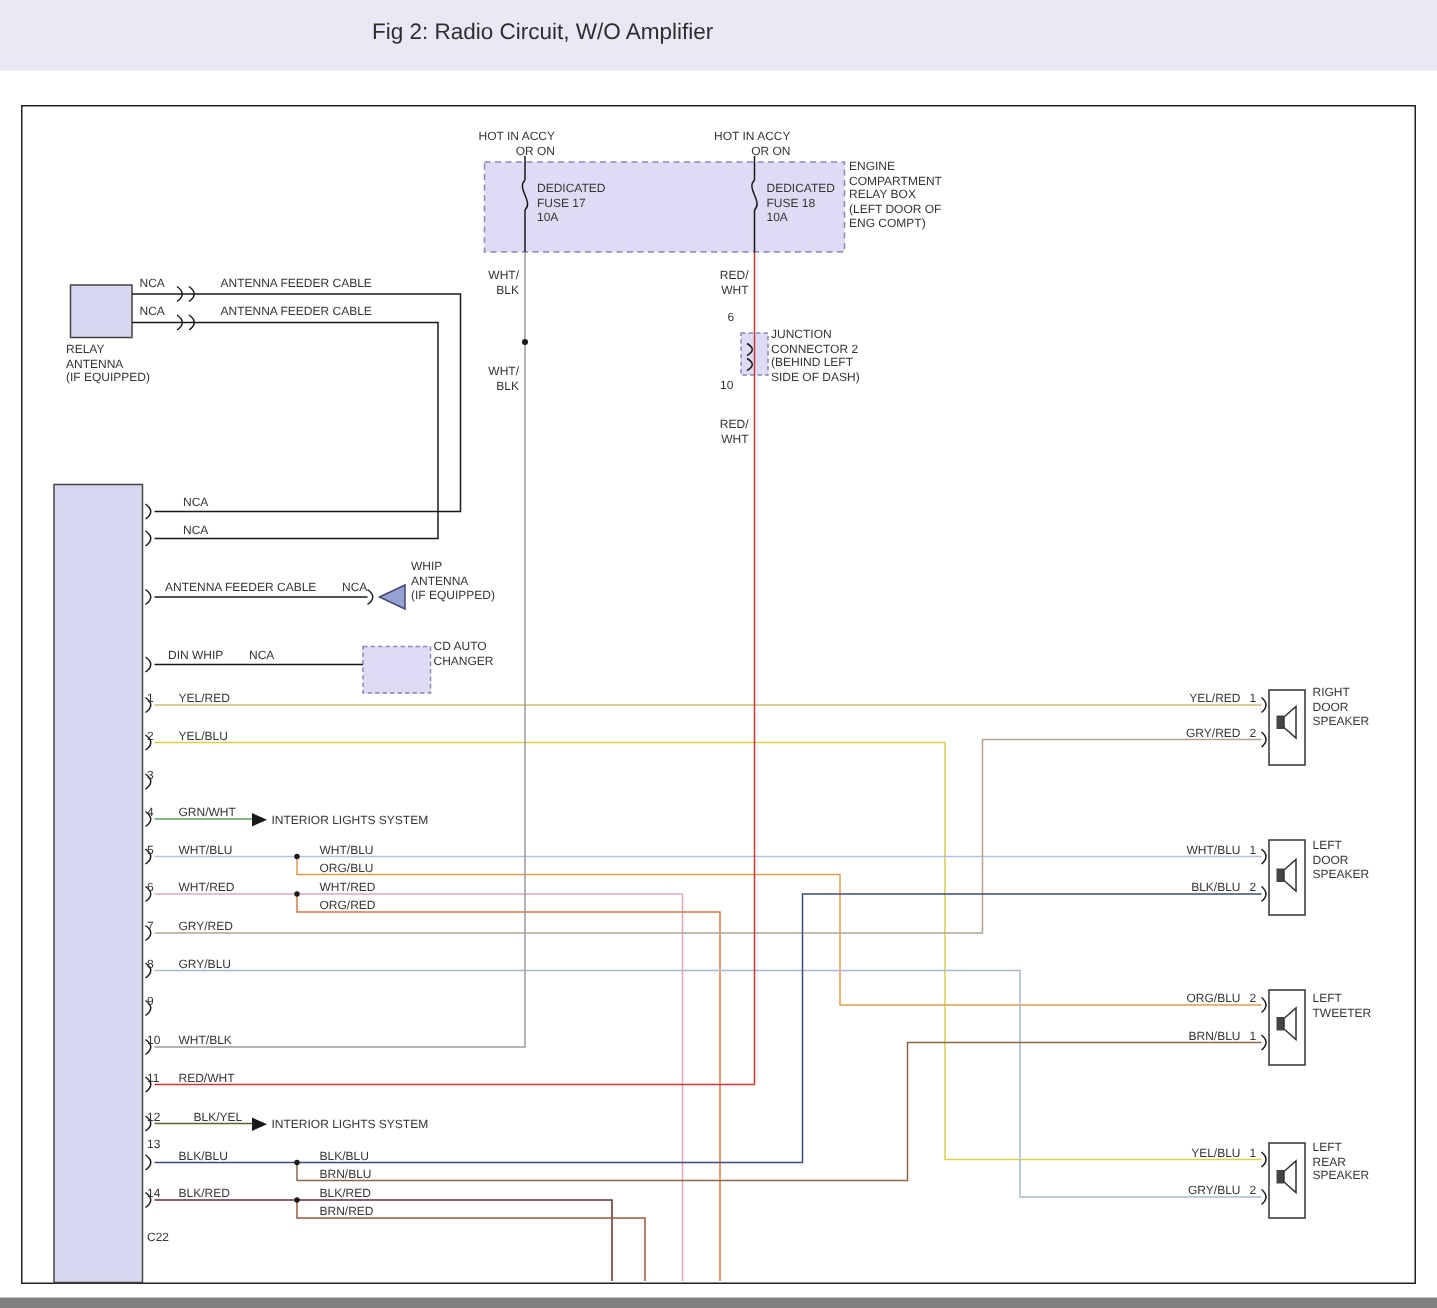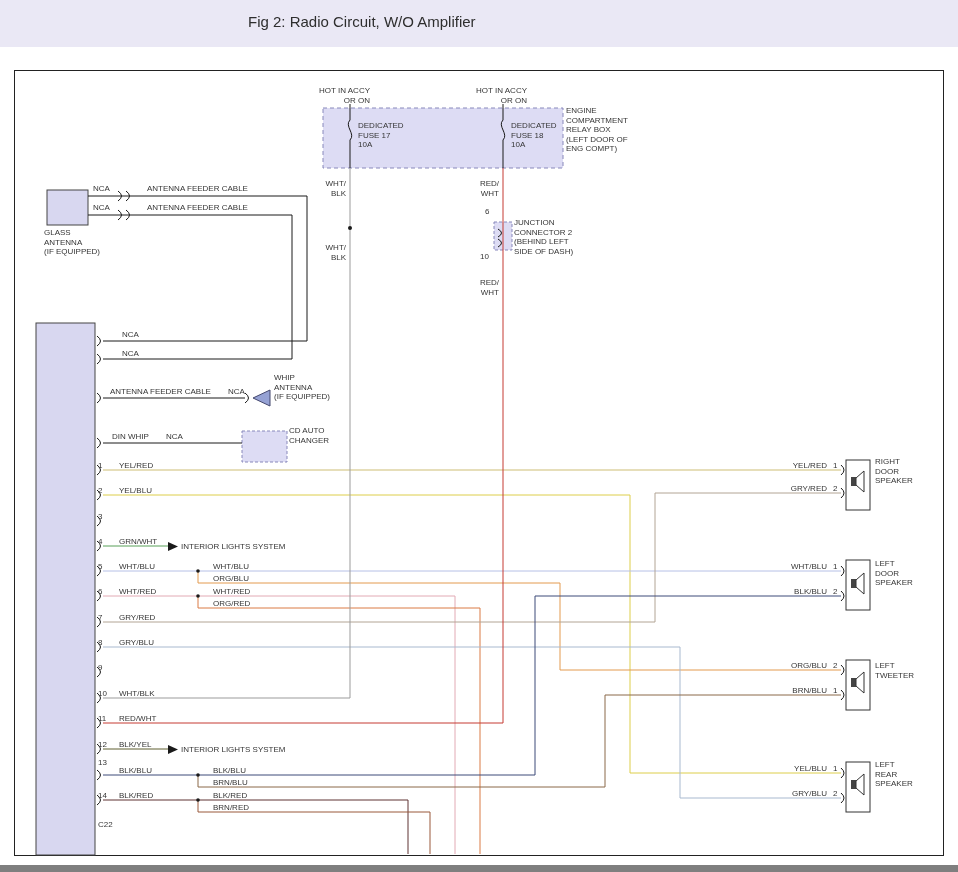--- a/index.html
+++ b/index.html
@@ -158,21 +158,21 @@
 <div class="lbl" style="left:480px;top:252px">10</div>
 <div class="lbl" style="left:514px;top:218px">JUNCTION
 CONNECTOR 2
 (BEHIND LEFT
 SIDE OF DASH)</div>
 
 <div class="lbl" style="left:93px;top:184px">NCA</div>
 <div class="lbl" style="left:93px;top:203px">NCA</div>
 <div class="lbl" style="left:147px;top:184px">ANTENNA FEEDER CABLE</div>
 <div class="lbl" style="left:147px;top:203px">ANTENNA FEEDER CABLE</div>
-<div class="lbl" style="left:44px;top:228px">GLASS
+<div class="lbl" style="left:44px;top:228px">RELAY
 ANTENNA
 (IF EQUIPPED)</div>
 <div class="lbl" style="left:122px;top:330px">NCA</div>
 <div class="lbl" style="left:122px;top:349px">NCA</div>
 <div class="lbl" style="left:110px;top:387px">ANTENNA FEEDER CABLE</div>
 <div class="lbl" style="left:228px;top:387px">NCA</div>
 <div class="lbl" style="left:274px;top:373px">WHIP
 ANTENNA
 (IF EQUIPPED)</div>
 <div class="lbl" style="left:112px;top:432px">DIN WHIP</div>
@@ -199,21 +199,21 @@
 <div class="lbl" style="left:98px;top:613px">7</div>
 <div class="lbl" style="left:119px;top:613px">GRY/RED</div>
 <div class="lbl" style="left:98px;top:638px">8</div>
 <div class="lbl" style="left:119px;top:638px">GRY/BLU</div>
 <div class="lbl" style="left:98px;top:663px">9</div>
 <div class="lbl" style="left:98px;top:689px">10</div>
 <div class="lbl" style="left:119px;top:689px">WHT/BLK</div>
 <div class="lbl" style="left:98px;top:714px">11</div>
 <div class="lbl" style="left:119px;top:714px">RED/WHT</div>
 <div class="lbl" style="left:98px;top:740px">12</div>
-<div class="lbl" style="left:119px;top:740px">BLK/YEL</div>
+<div class="lbl" style="left:129px;top:740px">BLK/YEL</div>
 <div class="lbl" style="left:181px;top:745px">INTERIOR LIGHTS SYSTEM</div>
 <div class="lbl" style="left:98px;top:758px">13</div>
 <div class="lbl" style="left:119px;top:766px">BLK/BLU</div>
 <div class="lbl" style="left:213px;top:766px">BLK/BLU</div>
 <div class="lbl" style="left:213px;top:778px">BRN/BLU</div>
 <div class="lbl" style="left:98px;top:791px">14</div>
 <div class="lbl" style="left:119px;top:791px">BLK/RED</div>
 <div class="lbl" style="left:213px;top:791px">BLK/RED</div>
 <div class="lbl" style="left:213px;top:803px">BRN/RED</div>
 <div class="lbl" style="left:98px;top:820px">C22</div>

